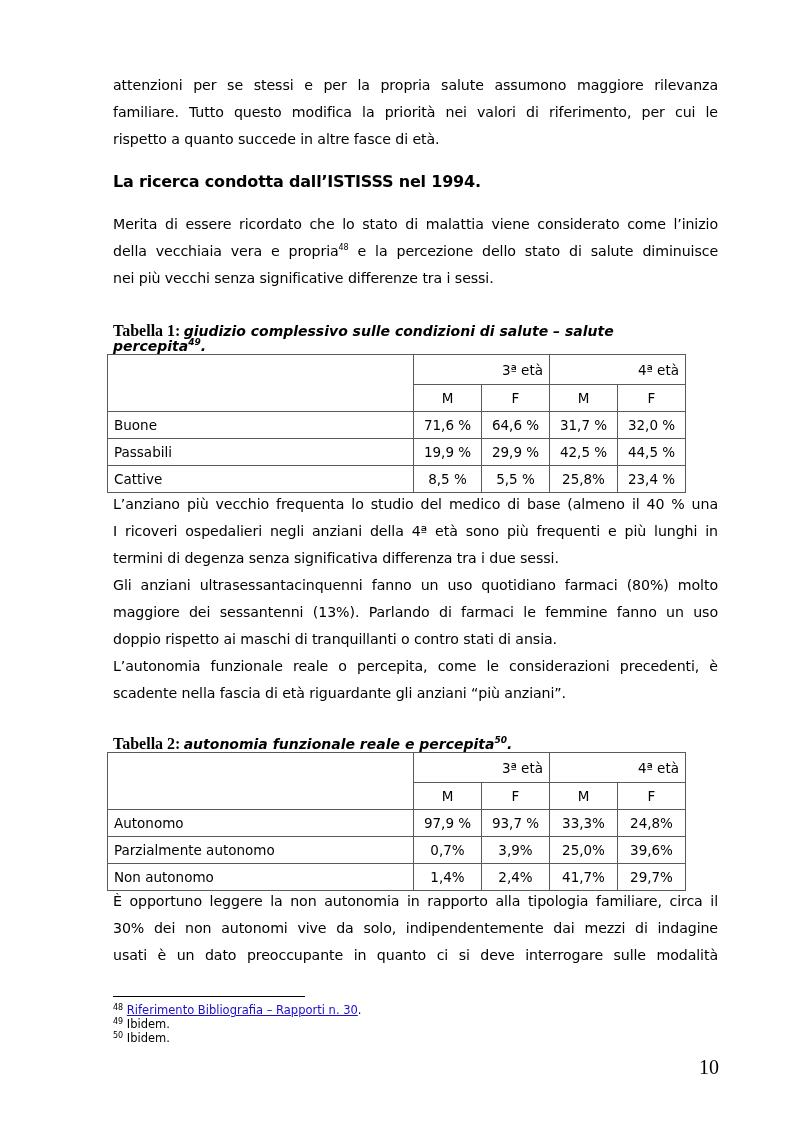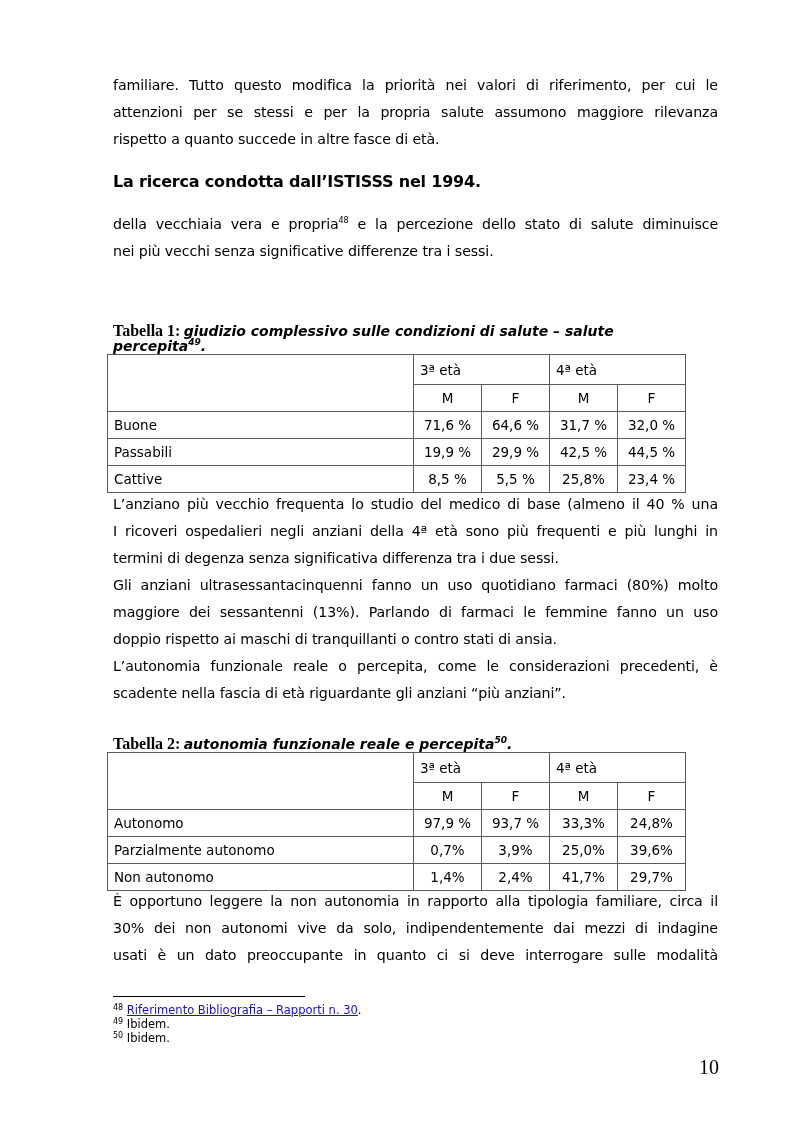--- a/index.html
+++ b/index.html
@@ -11,43 +11,44 @@
   sup { font-size: 8px; line-height: 0; vertical-align: 6px; }
   .h2 { position: absolute; left: 113px; top: 172px; font-family: "DejaVu Sans", sans-serif; font-weight: bold; font-size: 16px; letter-spacing: -0.2px; }
   .caption { position: absolute; left: 113px; font-size: 13px; line-height: 14px; }
   .caption .lbl { font-family: "Liberation Serif", serif; font-weight: bold; font-size: 16px; }
   .caption .ttl { font-family: "DejaVu Sans", sans-serif; font-weight: bold; font-style: italic; font-size: 14px; }
   .caption .ttl sup { font-size: 9px; vertical-align: 6px; }
   table.dt { position: absolute; left: 107px; border-collapse: collapse; font-family: "DejaVu Sans", sans-serif; font-size: 13.5px; }
   table.dt td { border: 1px solid #5a5a5a; padding: 0 6px; height: 26px; }
   table.dt td.lab { width: 293px; text-align: left; }
   table.dt td.num { width: 63px; text-align: center; padding: 0 2px; }
-  table.dt td.grp { text-align: left; height: 29px; }
+  table.dt td.grp { text-align: right; height: 29px; }
   table.dt td.sub { text-align: center; }
   table.dt td.empty { vertical-align: top; }
   .fn-rule { position: absolute; left: 113px; top: 996px; width: 192px; height: 1px; background: #000; }
   .fn { position: absolute; left: 113px; font-family: "DejaVu Sans", sans-serif; font-size: 11.5px; line-height: 14px; white-space: nowrap; }
   .fn sup { font-size: 8px; vertical-align: 4px; }
   .fn a { color: #1a0dcc; text-decoration: underline; }
   .pageno { position: absolute; left: 699px; top: 1056px; font-family: "Liberation Serif", serif; font-size: 20px; }
 </style>
 </head>
 <body>
 
 <div class="page">
 
   <div class="p" style="top:72px;">
+    <span class="ln">attenzioni per se stessi e per la propria salute assumono maggiore rilevanza</span>
     <span class="ln">familiare. Tutto questo modifica la priorità nei valori di riferimento, per cui le</span>
-    <span class="ln">attenzioni per se stessi e per la propria salute assumono maggiore rilevanza</span>
     <span class="ln last">rispetto a quanto succede in altre fasce di età.</span>
   </div>
 
   <div class="h2">La ricerca condotta dall’ISTISSS nel 1994.</div>
 
   <div class="p" style="top:211px;">
+    <span class="ln">Merita di essere ricordato che lo stato di malattia viene considerato come l’inizio</span>
     <span class="ln"><span>della vecchiaia vera e propria</span><sup>48</sup><span> e la percezione dello stato di salute diminuisce</span></span>
     <span class="ln last">nei più vecchi senza significative differenze tra i sessi.</span>
   </div>
 
   <div class="caption" style="top:324px;">
     <span class="lbl">Tabella 1:</span>
     <span class="ttl">giudizio complessivo sulle condizioni di salute – salute</span><br>
     <span class="ttl"><span>percepita</span><sup>49</sup><span>.</span></span>
   </div>
 

